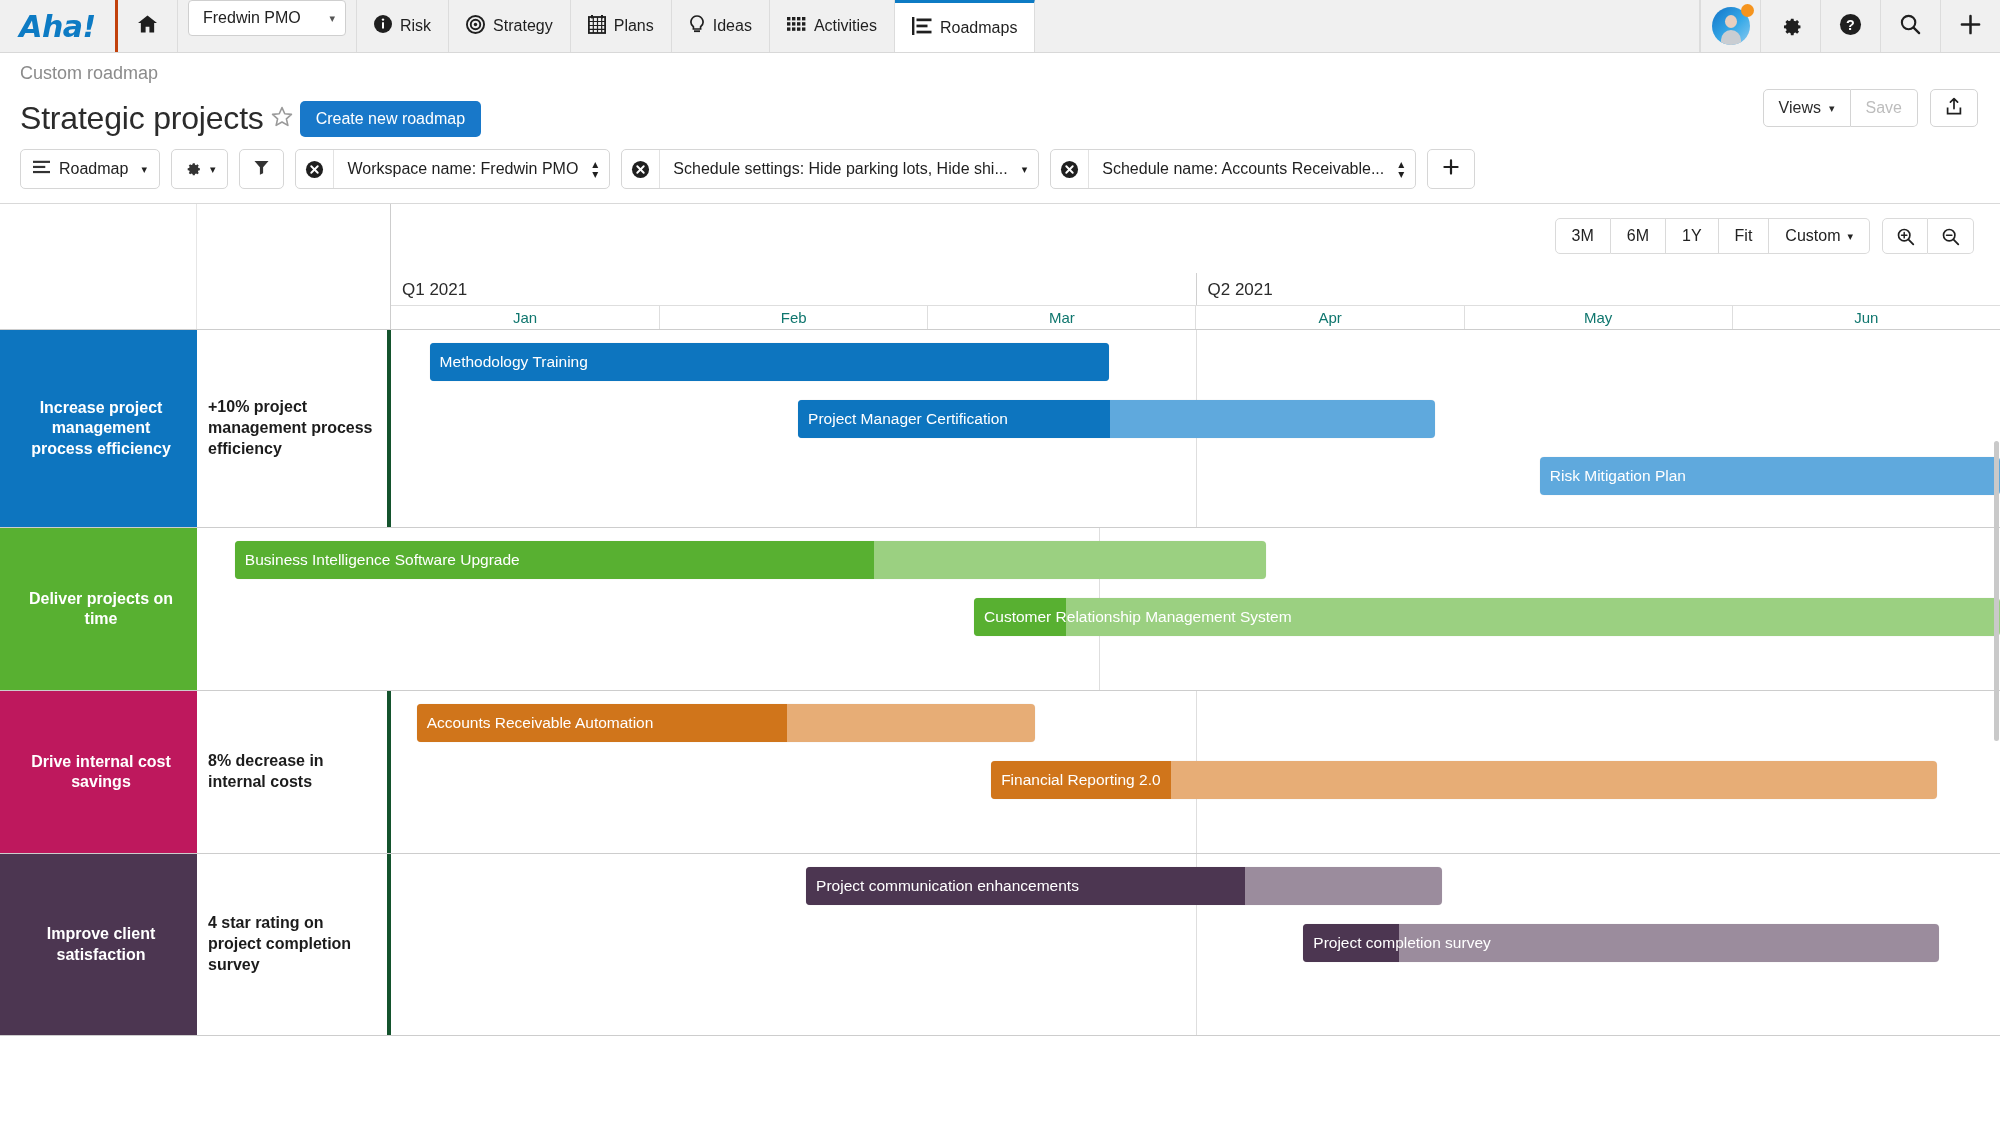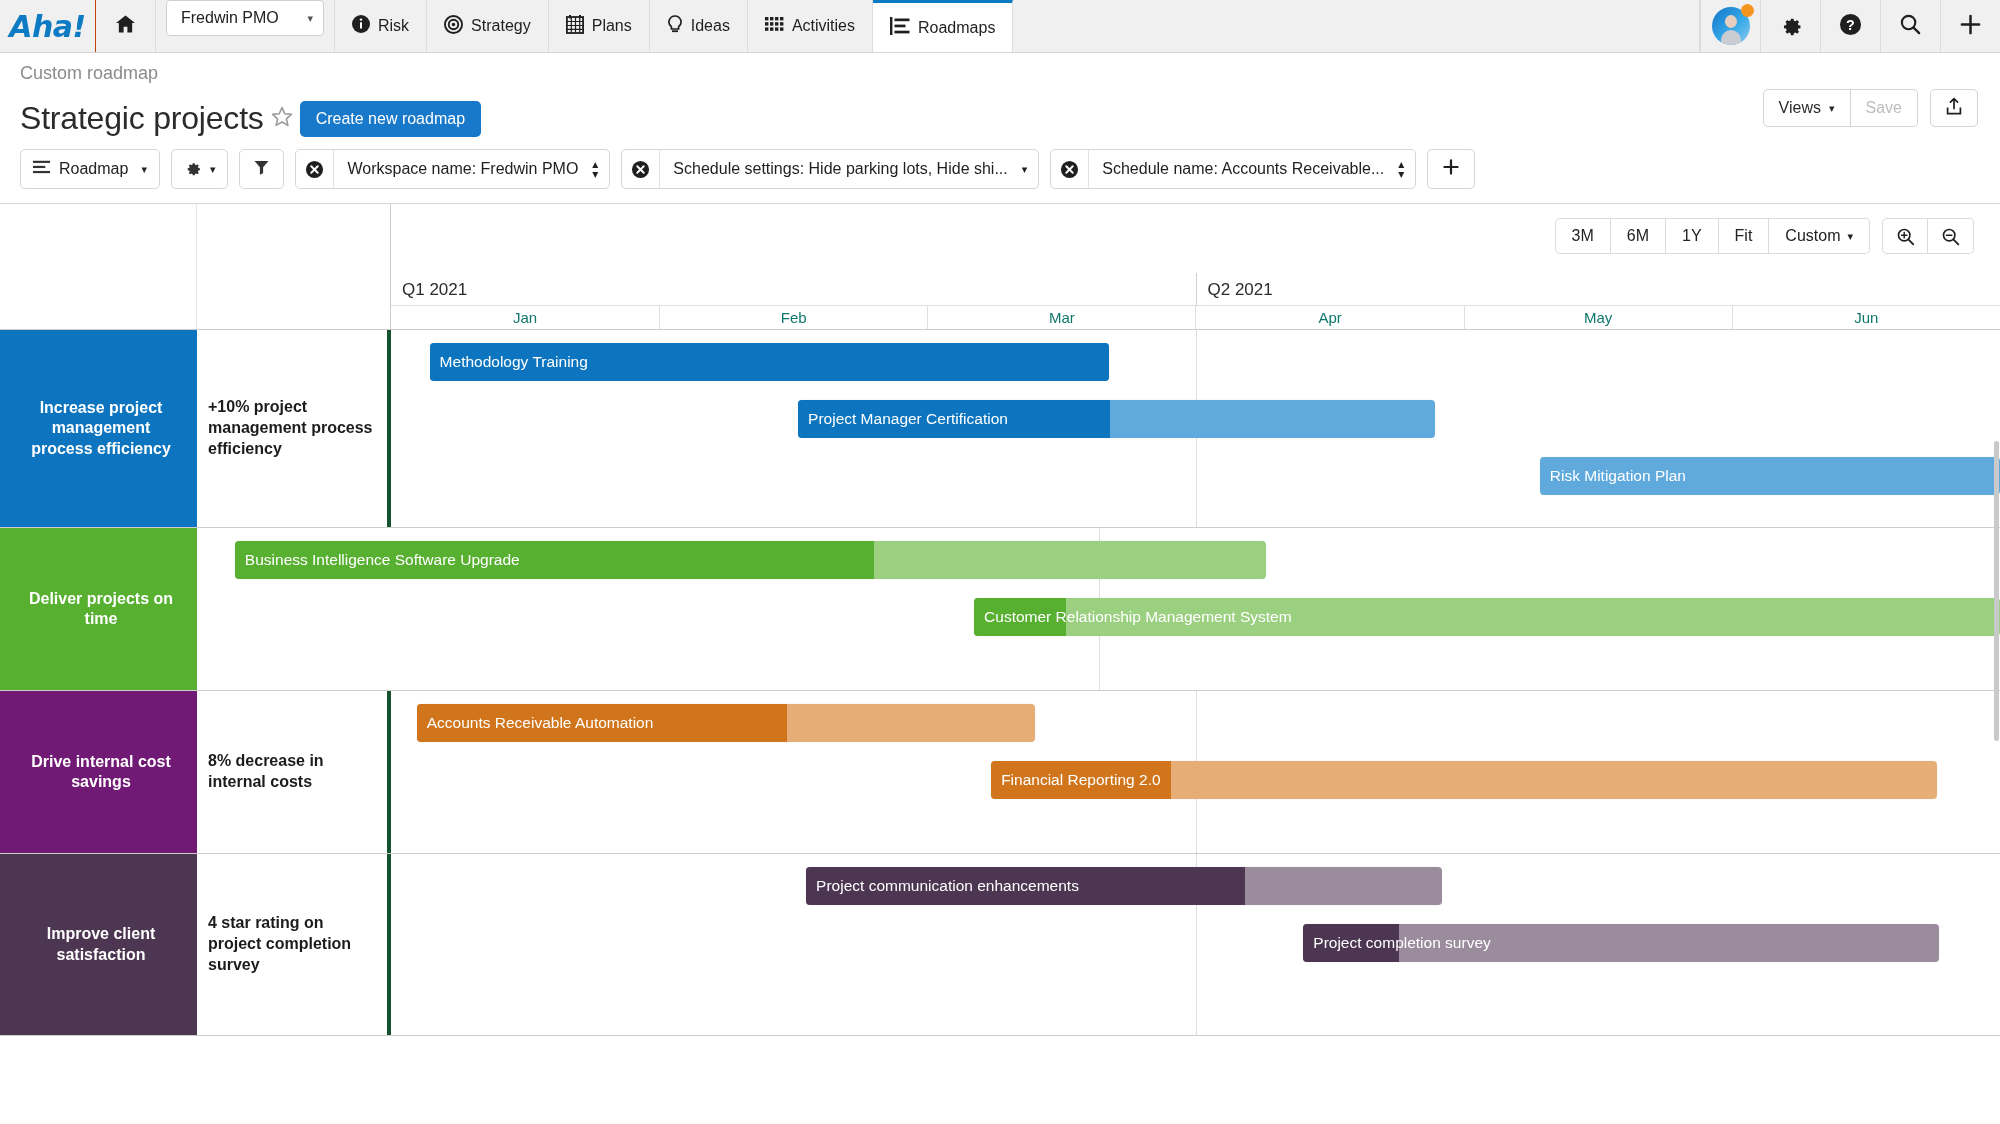--- a/index.html
+++ b/index.html
@@ -14,23 +14,23 @@
   
   .topnav {
     height: 53px;
     background: #f0f0f0;
     display: flex;
     align-items: stretch;
     border-bottom: 1px solid #d8d8d8;
     position: relative;
   }
   .nav-logo {
-    width: 96px;
+    width: 118px;
     display: flex; align-items: center; justify-content: center;
-    border-right: 1px solid #c2410c;
+    border-right: 3px solid #c2410c;
     background: #f0f0f0;
   }
   .nav-logo-text {
     color: #0d7bc4;
     font-size: 30px;
     font-weight: bold;
     font-style: italic;
     letter-spacing: -0.5px;
     font-family: "DejaVu Sans", sans-serif;
   }
@@ -650,21 +650,21 @@
             <div class="bar-label">Business Intelligence Software Upgrade</div>
           </div>
           <div class="bar" style="left: 43.1%; width: 56.9%; top: 70px; background: rgb(155, 208, 129);">
             <div class="bar-fill" style="width: 9%; background: rgb(88, 176, 49);"></div>
             <div class="bar-rest"></div>
             <div class="bar-label">Customer Relationship Management System</div>
           </div>
         </div>
       </div>
       <div class="rm-row" style="height: 163px;">
-        <div class="rm-goal" style="background: #701a75;">
+        <div class="rm-goal" style="background: #be185d;">
           <span>Drive internal cost savings</span>
         </div>
         <div class="rm-metric">
           <span>8% decrease in internal costs</span>
         </div>
         <div class="rm-lane">
           <div class="lane-gridline" style="left: 50%;"></div>
           <div class="bar" style="left: 1.6%; width: 38.4%; top: 13px; background: rgb(231, 173, 118);">
             <div class="bar-fill" style="width: 60%; background: rgb(208, 117, 27);"></div>
             <div class="bar-rest"></div>

